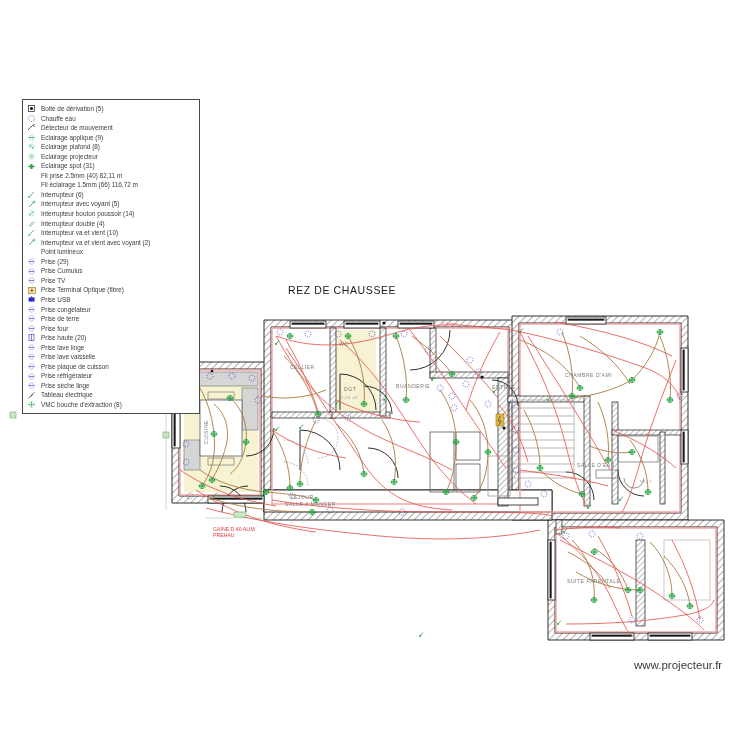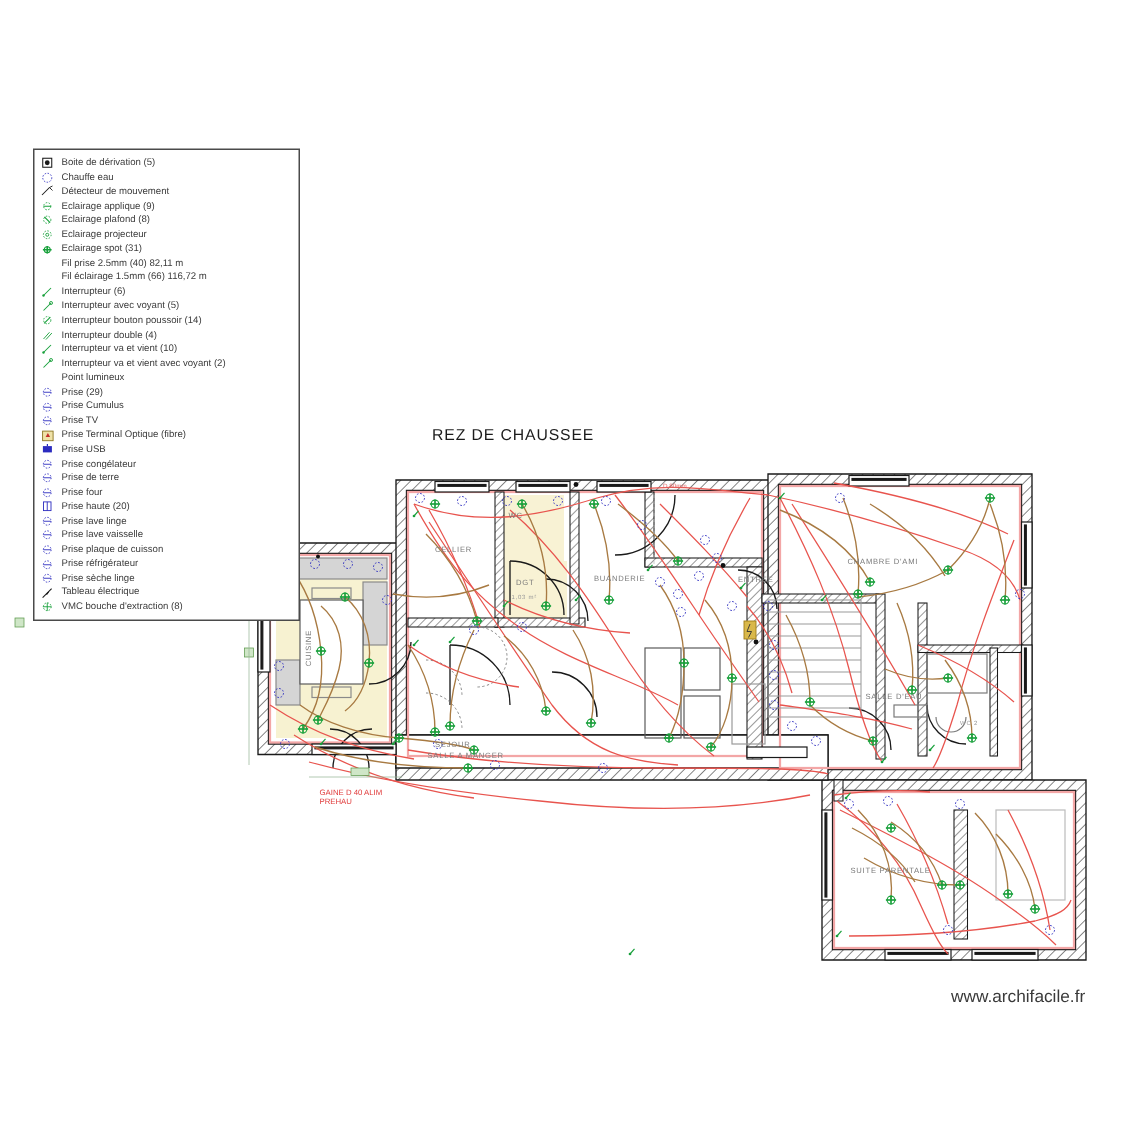--- a/index.html
+++ b/index.html
@@ -431,21 +431,21 @@
   <div class="rlab" style="left:290px;top:494px;">SEJOUR</div>
   <div class="rlab" style="left:285px;top:501px;">SALLE A MANGER</div>
   <div class="rlab" style="left:567px;top:578px;">SUITE PARENTALE</div>
 
   <div id="plan-title">REZ DE CHAUSSEE</div>
 
   <div id="gaine-note">GAINE D 40 ALIM
 PREHAU</div>
   <div id="dia-note">D.80mm</div>
 
-  <div id="watermark">www.archifacile.fr</div>
+  <div id="watermark">www.projecteur.fr</div>
 
   <div id="legend">
       <div class="leg-row">
         <span class="leg-ico"><svg width="12" height="9" viewBox="0 0 12 9">
             <rect x="1.5" y="1.5" width="6" height="6" fill="#ffffff" stroke="#1a1a1a" stroke-width="0.7"></rect>
             <circle cx="4.5" cy="4.5" r="1.6" fill="#1a1a1a"></circle>
           </svg></span>
         <span class="leg-txt">Boite de dérivation (5)</span>
       </div>
       <div class="leg-row">

